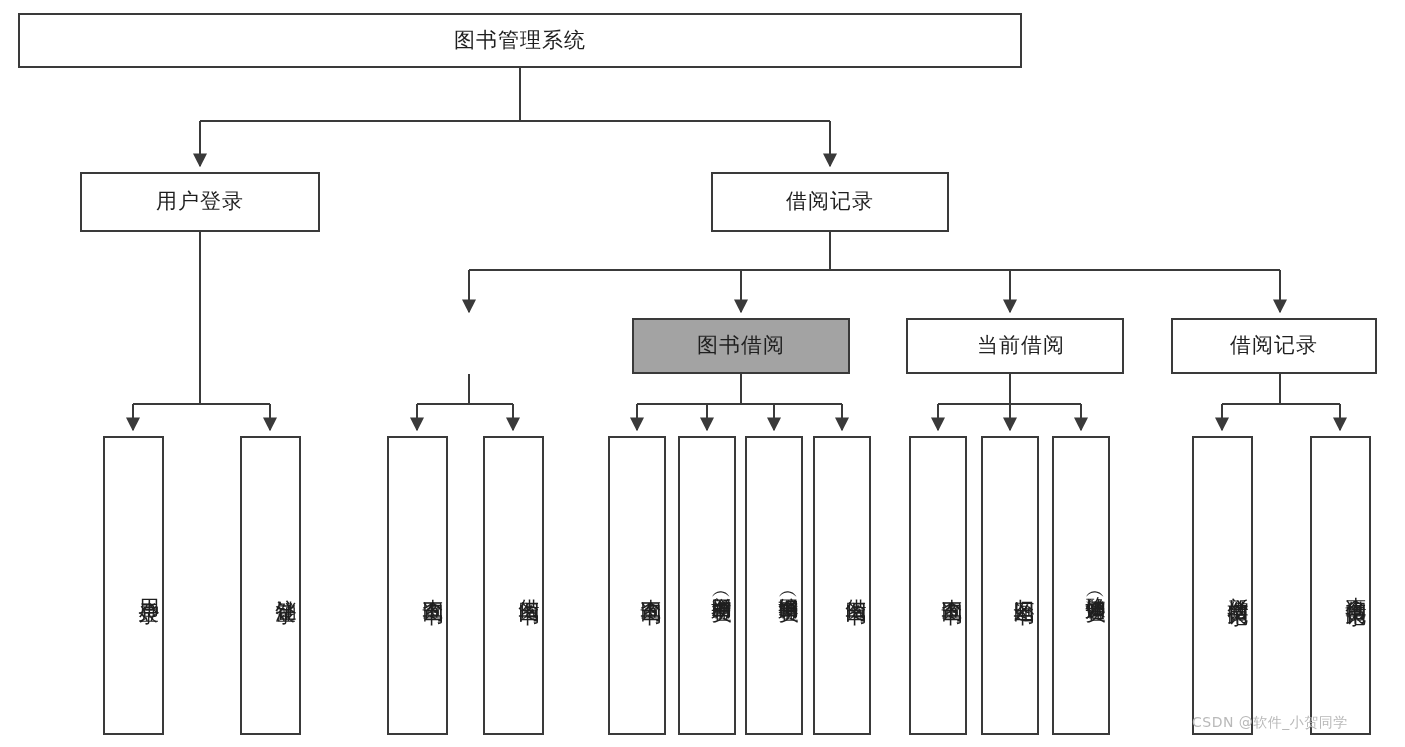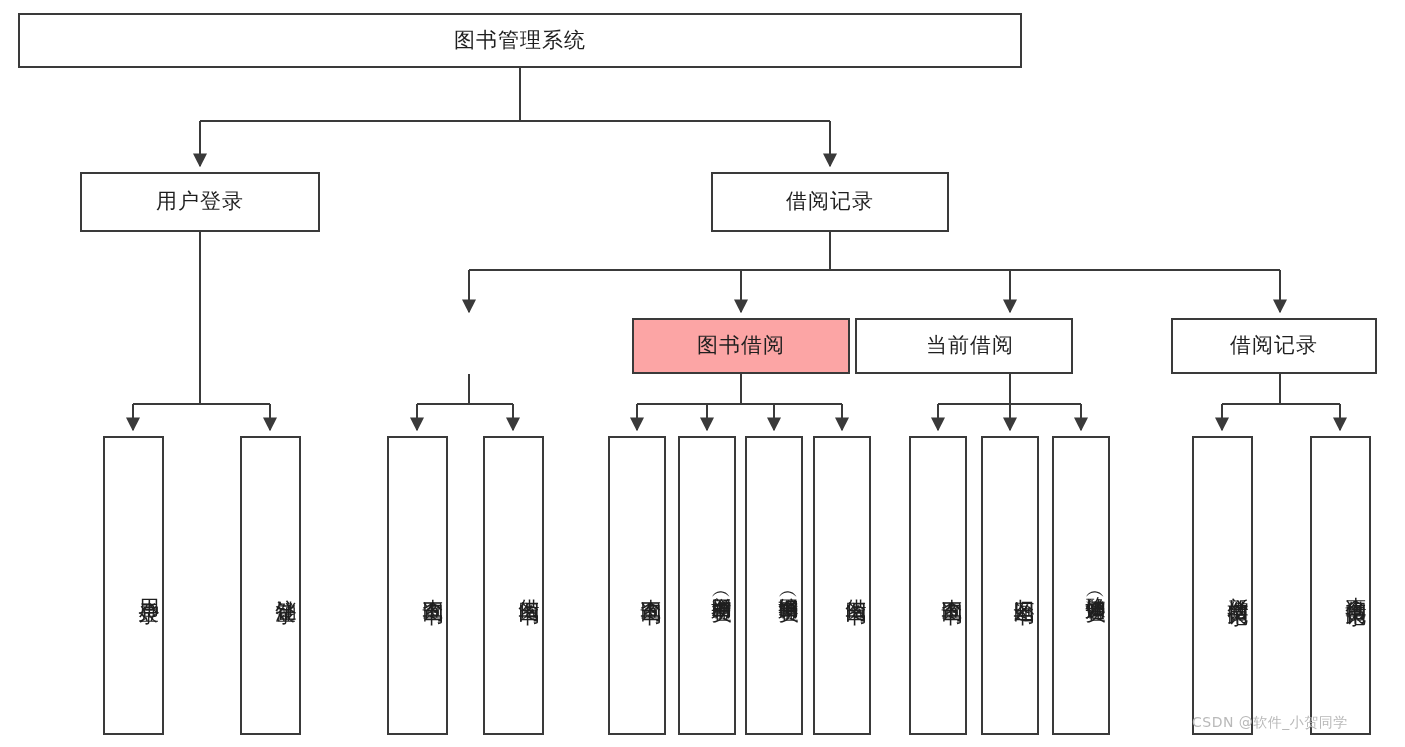--- a/index.html
+++ b/index.html
@@ -119,22 +119,22 @@
       <path d="M 1222 404 L 1222 430" marker-end="url(#arrow)"></path>
       <path d="M 1340 404 L 1340 430" marker-end="url(#arrow)"></path>
     </g>
   </svg>
 
   <div class="node node-h" style="left: 18px; top: 13px; width: 1004px; height: 55px; border-color: rgb(58, 58, 58); background: rgb(255, 255, 255); color: rgb(31, 31, 31);">图书管理系统</div>
 
   <div class="node node-h" style="left: 80px; top: 172px; width: 240px; height: 60px; border-color: rgb(58, 58, 58); background: rgb(255, 255, 255); color: rgb(31, 31, 31);">用户登录</div>
   <div class="node node-h" style="left: 711px; top: 172px; width: 238px; height: 60px; border-color: rgb(58, 58, 58); background: rgb(255, 255, 255); color: rgb(31, 31, 31);">借阅记录</div>
 
-  <div class="node node-h" style="left: 632px; top: 318px; width: 218px; height: 56px; border-color: rgb(58, 58, 58); background: #fca5a5; color: rgb(31, 31, 31);">图书借阅</div>
-  <div class="node node-h" style="left: 855px; top: 318px; width: 218px; height: 56px; border-color: rgb(58, 58, 58); background: rgb(255, 255, 255); color: rgb(31, 31, 31); padding-left: 12px;">当前借阅</div>
+  <div class="node node-h" style="left: 632px; top: 318px; width: 218px; height: 56px; border-color: rgb(58, 58, 58); background: #a3a3a3; color: rgb(31, 31, 31);">图书借阅</div>
+  <div class="node node-h" style="left: 906px; top: 318px; width: 218px; height: 56px; border-color: rgb(58, 58, 58); background: rgb(255, 255, 255); color: rgb(31, 31, 31); padding-left: 12px;">当前借阅</div>
   <div class="node node-h" style="left: 1171px; top: 318px; width: 206px; height: 56px; border-color: rgb(58, 58, 58); background: rgb(255, 255, 255); color: rgb(31, 31, 31);">借阅记录</div>
 
   <div class="node node-v" style="left: 103px; top: 436px; width: 61px; height: 299px; border-color: rgb(58, 58, 58); background: rgb(255, 255, 255); color: rgb(31, 31, 31);">用户登录</div>
   <div class="node node-v" style="left: 240px; top: 436px; width: 61px; height: 299px; border-color: rgb(58, 58, 58); background: rgb(255, 255, 255); color: rgb(31, 31, 31);">注销登录</div>
   <div class="node node-v" style="left: 387px; top: 436px; width: 61px; height: 299px; border-color: rgb(58, 58, 58); background: rgb(255, 255, 255); color: rgb(31, 31, 31);">查询图书</div>
   <div class="node node-v" style="left: 483px; top: 436px; width: 61px; height: 299px; border-color: rgb(58, 58, 58); background: rgb(255, 255, 255); color: rgb(31, 31, 31);">借阅图书</div>
   <div class="node node-v" style="left: 608px; top: 436px; width: 58px; height: 299px; border-color: rgb(58, 58, 58); background: rgb(255, 255, 255); color: rgb(31, 31, 31);">查询图书</div>
   <div class="node node-v long" style="left: 678px; top: 436px; width: 58px; height: 299px; border-color: rgb(58, 58, 58); background: rgb(255, 255, 255); color: rgb(31, 31, 31);">新增图书（管理员）</div>
   <div class="node node-v long" style="left: 745px; top: 436px; width: 58px; height: 299px; border-color: rgb(58, 58, 58); background: rgb(255, 255, 255); color: rgb(31, 31, 31);">编辑图书（管理员）</div>
   <div class="node node-v" style="left: 813px; top: 436px; width: 58px; height: 299px; border-color: rgb(58, 58, 58); background: rgb(255, 255, 255); color: rgb(31, 31, 31);">借阅图书</div>

